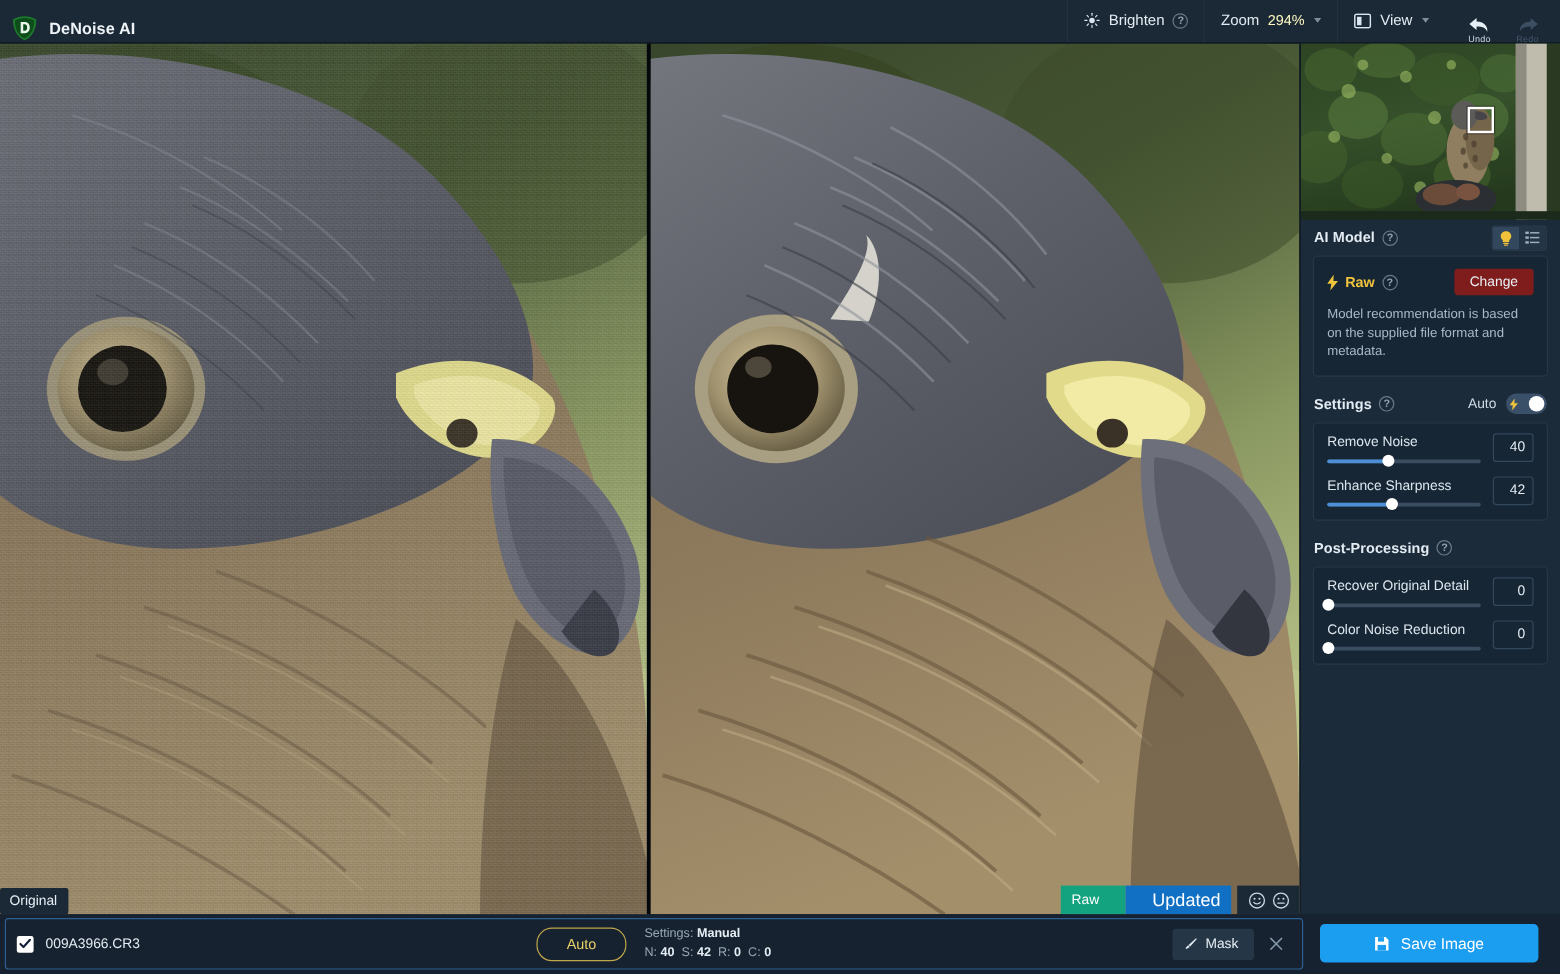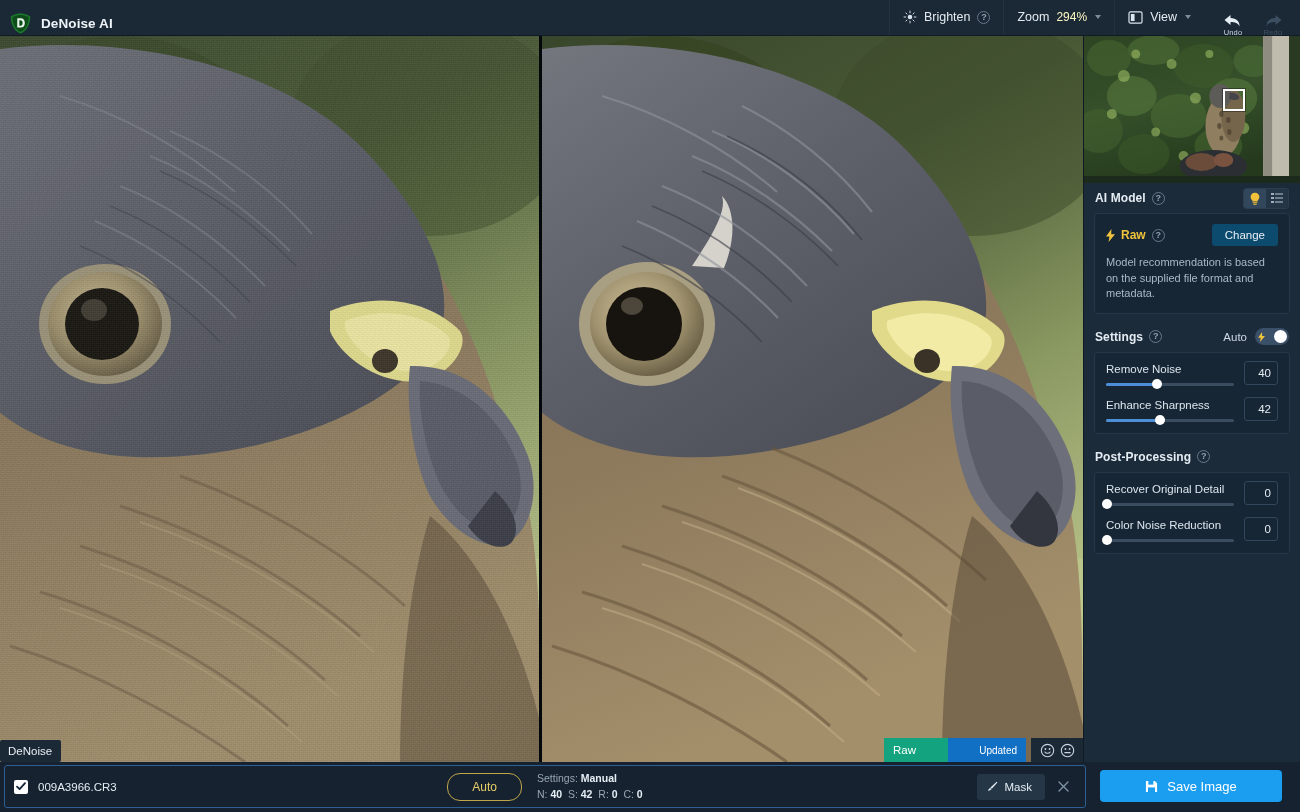--- a/index.html
+++ b/index.html
@@ -155,21 +155,21 @@
   .cb-raw {
     flex: 1 1 auto; height: 24px;
     background: #13a37f;
     color: #ffffff; font-size: 11.5px;
     display: flex; align-items: center;
     padding-left: 9px;
   }
   .cb-updated {
     flex: 1 1 auto; height: 24px;
     background: #1170c4;
-    color: #ffffff; font-size: 10px;
+    color: #ffffff; font-size: 15px;
     display: flex; align-items: center; justify-content: flex-end;
     padding-right: 9px;
   }
   .feedback {
     position: absolute;
     left: 1031px; bottom: 0px;
     height: 24px; width: 52px;
     background: #1b2835;
     display: flex; align-items: center; justify-content: center; gap: 5px;
     z-index: 12;
@@ -232,21 +232,21 @@
     border: 1px solid #253748;
     border-radius: 4px;
     padding: 10px 11px 11px 11px;
   }
 
   .model-row { display: flex; align-items: center; gap: 6px; }
   .bolt { width: 9px; height: 13px; display: block; }
   .model-name { color: #f0c33c; font-size: 12px; font-weight: bold; }
   .mr-spacer { flex: 1 1 auto; }
   .change-btn {
-    background: #0c4a6e;
+    background: #7f1d1d;
     color: #e8eff5;
     font-size: 11.5px;
     border: none; border-radius: 3px;
     padding: 5px 13px;
     font-family: inherit;
     cursor: pointer;
   }
   .model-desc {
     margin-top: 9px;
     color: #a8b8c7; font-size: 11px; line-height: 1.42;
@@ -531,21 +531,21 @@
             <g stroke="#b6a47e" stroke-width="2" fill="none" opacity=".45">
               <path d="M140 486 C220 512 306 556 374 616"></path>
               <path d="M100 528 C182 554 270 600 338 660"></path>
               <path d="M60 572 C146 598 234 644 302 706"></path>
             </g>
 
             <path d="M430 480 C480 520 520 600 541 690 L541 726 L400 726 C400 650 408 550 430 480 Z" fill="#5c4d3a" opacity=".55"></path>
           </svg>
         </div>
         <div class="noise-layer"></div>
-        <div class="label-chip label-original">DeNoise</div>
+        <div class="label-chip label-original">Original</div>
       </div>
 
       <div class="pane-divider"></div>
 
       <div class="pane pane-right">
         <div class="hawk-canvas">
           <svg viewBox="0 0 541 726" preserveAspectRatio="xMidYMid slice">
             <defs>
               <linearGradient id="bgR" x1="0" y1="0" x2="0.4" y2="1">
                 <stop offset="0" stop-color="#38462b"></stop>

